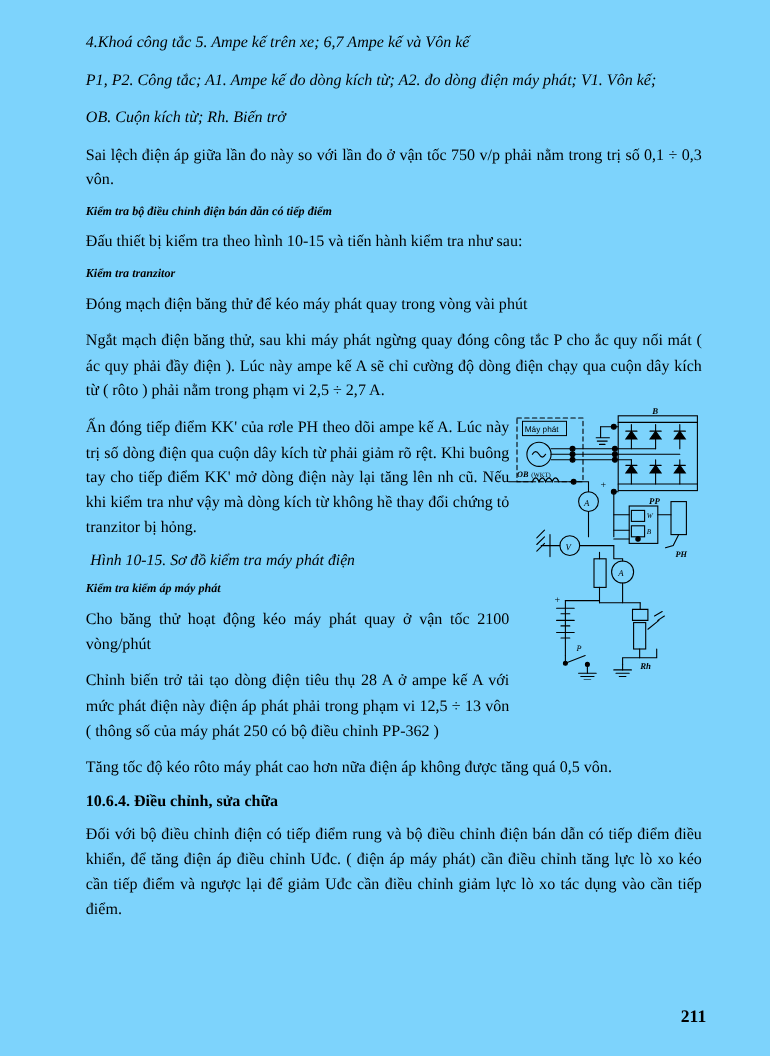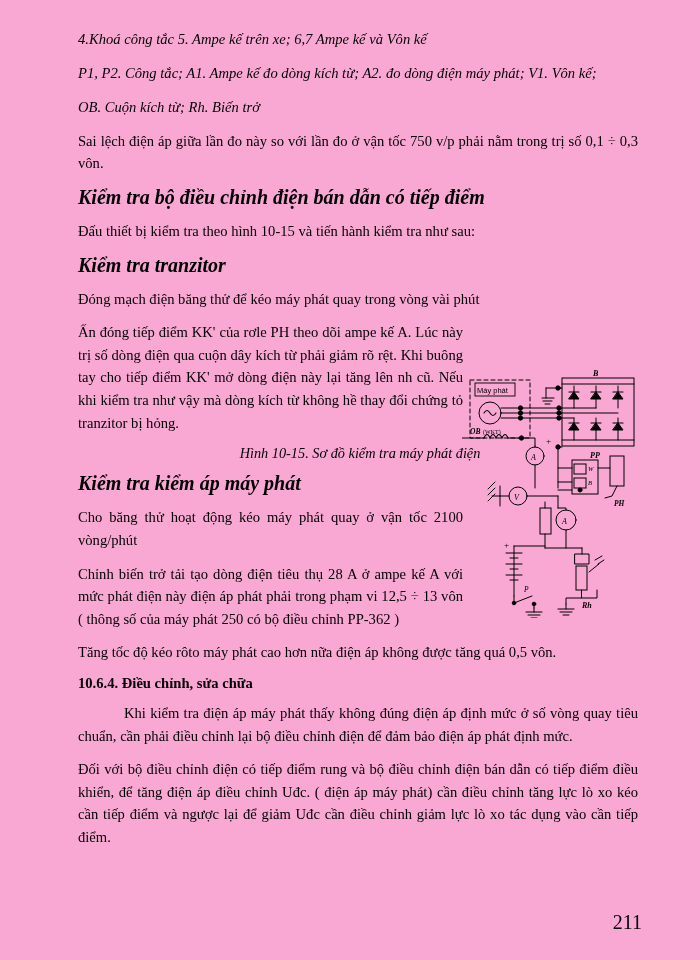--- a/index.html
+++ b/index.html
@@ -13,21 +13,21 @@
     position: relative;
     font-family: "Liberation Serif", "DejaVu Serif", serif;
     color: #000000;
     overflow: hidden;
   }
   .page {
     position: absolute;
     inset: 0;
     width: 700px;
     height: 960px;
-    background: #f9a8d4;
+    background: #7dd3fc;
   }
   .content {
     position: absolute;
     left: 78px;
     top: 28px;
     width: 560px;
   }
   p.para {
     margin: 0 0 11px 0;
     font-size: 14.6px;
@@ -40,26 +40,25 @@
   .narrow {
     width: 385px;
   }
   .indent-first {
     text-indent: 46px;
   }
   .caption {
     font-style: italic;
     font-size: 14.3px;
     margin: 0 0 10px 4px;
-    text-align: center;
   }
   .heading-sub {
     font-weight: bold;
     font-style: italic;
-    font-size: 20px;
+    font-size: 11px;
     margin: 0 0 11px 0;
   }
   .heading-num {
     font-weight: bold;
     font-size: 14.6px;
     margin: 2px 0 10px 0;
   }
 
   
   .figure {
@@ -71,22 +70,22 @@
   }
   .figure svg {
     display: block;
   }
 
   
   .page-number {
     position: absolute;
     right: 58px;
     bottom: 26px;
-    font-weight: normal;
-    font-size: 20px;
+    font-weight: bold;
+    font-size: 16px;
     text-align: center;
   }
 </style>
 </head>
 <body>
 
 <div class="page">
 
   <div class="content">
 
@@ -97,36 +96,36 @@
     <p class="para">Sai lệch  điện áp giữa lần đo này so với lần đo ở vận tốc 750 v/p phải nằm trong trị số 0,1 ÷ 0,3 vôn.</p>
 
     <p class="heading-sub">Kiểm tra bộ điều chỉnh điện bán dẫn có tiếp điểm</p>
 
     <p class="para">Đấu thiết bị kiểm tra theo hình 10-15 và tiến hành kiểm tra như sau:</p>
 
     <p class="heading-sub">Kiểm tra tranzitor</p>
 
     <p class="para">Đóng mạch điện băng thử để kéo máy phát quay trong vòng vài phút</p>
 
+    <p class="para">Ngắt mạch điện băng thử, sau khi máy phát ngừng quay đóng công tắc P cho ắc quy nối mát ( ác quy phải đầy điện ). Lúc này ampe kế A sẽ chỉ cường độ dòng điện chạy qua cuộn dây kích từ ( rôto ) phải nằm trong phạm vi 2,5 ÷ 2,7 A.</p>
 
     <p class="para narrow">Ấn đóng tiếp điểm KK' của rơle PH theo dõi ampe kế A. Lúc này trị số dòng điện qua cuộn dây kích từ phải giảm rõ rệt. Khi buông tay cho tiếp điểm KK' mở dòng điện này lại tăng lên nh cũ. Nếu khi kiểm tra như vậy mà dòng kích từ không hề thay đổi chứng tỏ tranzitor bị hỏng.</p>
 
     <p class="caption">Hình 10-15. Sơ đồ kiểm tra máy phát điện</p>
 
     <p class="heading-sub">Kiểm tra kiểm áp máy phát</p>
 
     <p class="para narrow">Cho băng thử hoạt động kéo máy phát quay ở vận tốc 2100 vòng/phút</p>
 
     <p class="para narrow">Chỉnh biến trở tải tạo dòng điện tiêu thụ 28 A ở ampe kế A với mức phát điện này điện áp phát phải trong phạm vi 12,5 ÷ 13 vôn ( thông số của máy phát 250 có bộ điều chỉnh PP-362 )</p>
 
     <p class="para">Tăng tốc độ kéo rôto máy phát cao hơn nữa điện áp không được tăng quá 0,5 vôn.</p>
 
     <p class="heading-num">10.6.4. Điều chỉnh, sửa chữa</p>
 
-    <p class="para indent-first">Khi kiểm tra điện áp máy phát thấy không đúng điện áp định mức ở số vòng quay tiêu chuẩn,  cần phải điều chỉnh lại bộ điều chỉnh điện để đảm bảo điện áp phát định mức.</p>
 
     <p class="para">Đối với bộ điều chỉnh điện có tiếp điểm rung và bộ điều chỉnh điện bán dẫn có tiếp điểm điều khiển, để tăng điện áp điều chỉnh Uđc. ( điện áp máy phát) cần điều chỉnh tăng lực lò xo kéo cần tiếp điểm và ngược lại để giảm Uđc  cần điều chỉnh giảm lực lò xo tác dụng vào cần tiếp điểm.</p>
 
   </div>
 
   <div class="figure">
     <svg width="186" height="250" viewBox="0 0 186 250" xmlns="http://www.w3.org/2000/svg">
       <g stroke="#000" stroke-width="1" fill="none" stroke-linecap="round">
 
         <rect x="8" y="12" width="60" height="58" stroke-dasharray="4,3"></rect>

